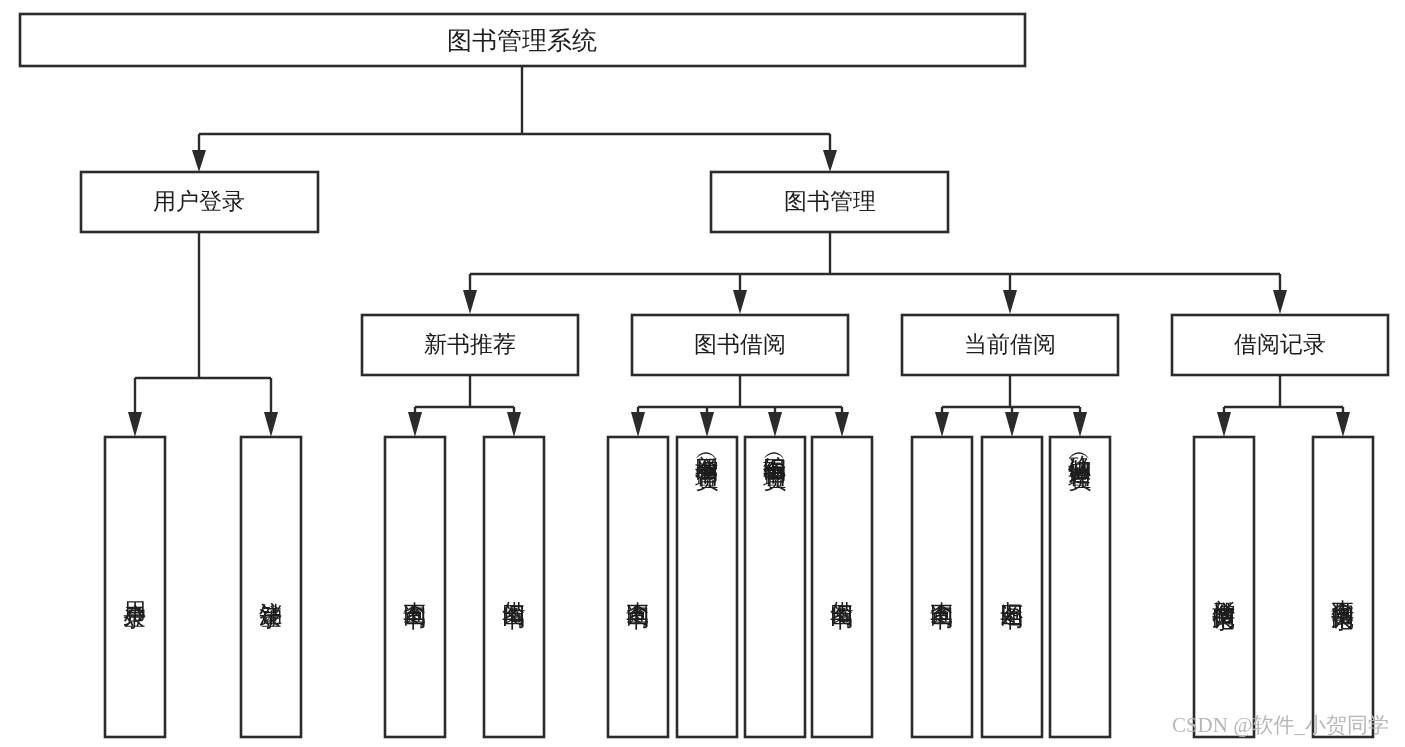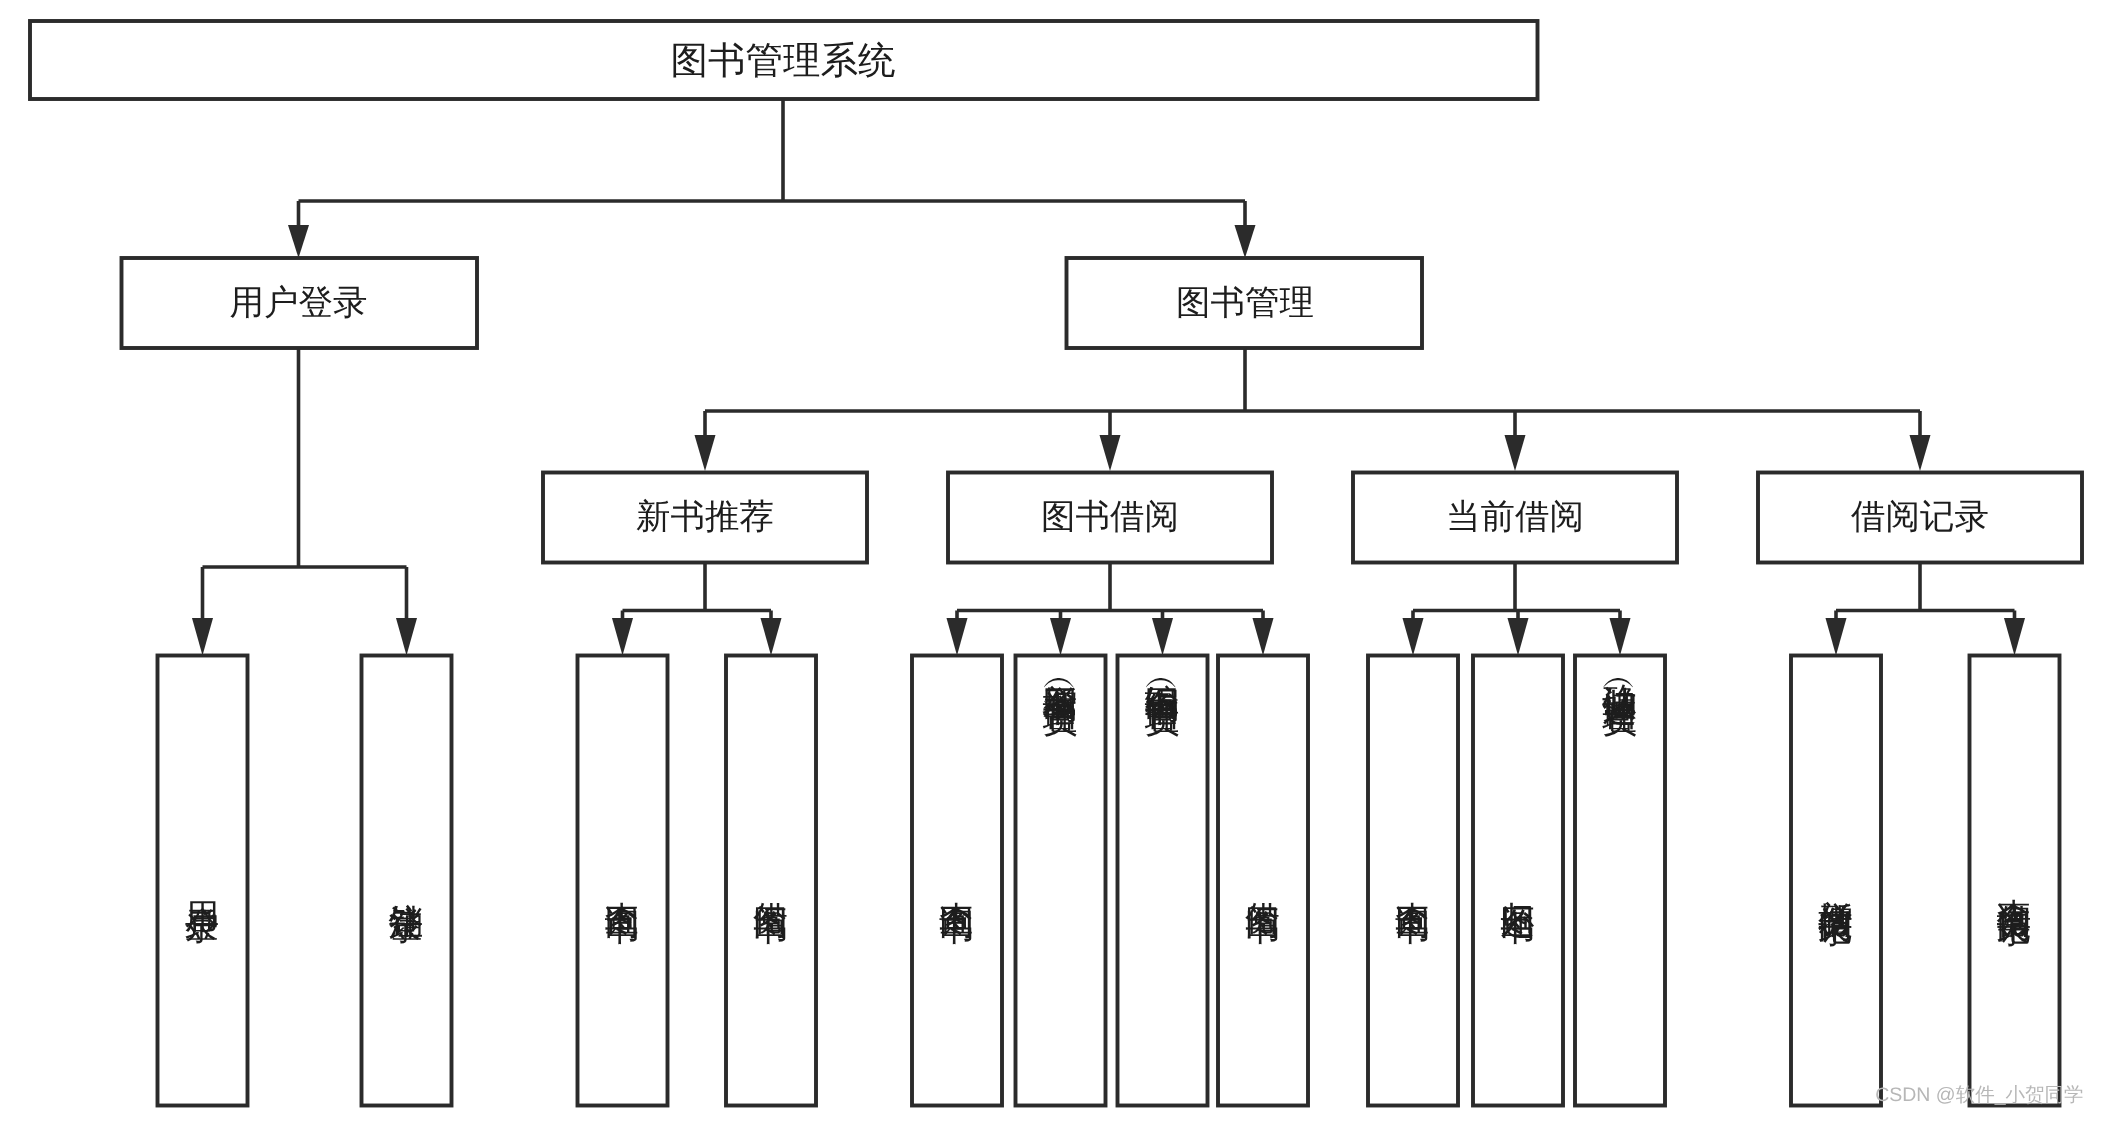--- a/index.html
+++ b/index.html
@@ -5,22 +5,22 @@
   html,body{margin:0;padding:0;background:#ffffff;}
   body{font-family:"Liberation Sans","DejaVu Sans",sans-serif;}
   #stage{position:relative;width:1405px;height:747px;background:#fff;overflow:hidden;}
   svg.diagram{position:absolute;left:0;top:0;width:1405px;height:747px;}
   .node-rect{fill:#ffffff;stroke:#2b2b2b;stroke-width:2.6;}
   .edge{stroke:#2b2b2b;stroke-width:2.4;fill:none;}
   .arrow-head{fill:#2b2b2b;stroke:none;}
   .node-label{font-family:"Liberation Sans","DejaVu Sans",sans-serif;fill:#1d1d1d;}
   .label-h{font-size:23px;text-anchor:middle;dominant-baseline:middle;}
   .label-root{font-size:25px;}
-  .watermark{position:absolute;right:16px;bottom:8px;color:#b7b7b7;font-size:13px;
-             font-family:Liberation Sans, sans-serif;white-space:nowrap;margin-top:40px;}
+  .watermark{position:absolute;right:16px;bottom:8px;color:#b7b7b7;font-size:21px;
+             font-family:Liberation Serif, serif;white-space:nowrap;margin-top:40px;}
   
   .vlabel{position:absolute;display:flex;align-items:center;justify-content:center;
           pointer-events:none;}
   .vtext{writing-mode:vertical-rl;text-orientation:upright;
          font-family:"Liberation Sans","DejaVu Sans",sans-serif;
          font-size:23px;color:#1d1d1d;line-height:1.06;letter-spacing:2px;
          white-space:nowrap;}
 </style>
 </head>
 <body>

